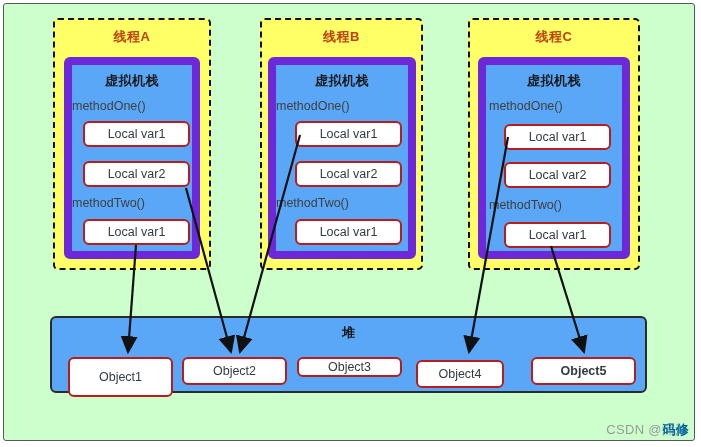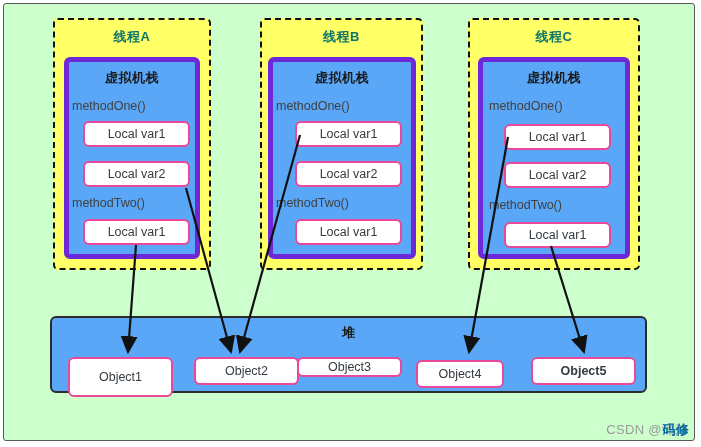--- a/index.html
+++ b/index.html
@@ -38,28 +38,28 @@
     box-sizing: border-box;
   }
   .thread-title {
     position: absolute;
     left: 0;
     right: 0;
     top: 8px;
     text-align: center;
     font-size: 13px;
     font-weight: bold;
-    color: #0f766e;
+    color: #c2410c;
     letter-spacing: 0.5px;
   }
   
   .stack-box {
     position: absolute;
     background: #5aa7f8;
-    border: 5px solid #6d28d9;
+    border: 8px solid #6d28d9;
     border-radius: 6px;
     box-sizing: border-box;
   }
   .stack-title {
     position: absolute;
     left: 0;
     right: 0;
     top: 7px;
     text-align: center;
     font-size: 13px;
@@ -70,21 +70,21 @@
   .method-label {
     position: absolute;
     font-size: 12.5px;
     color: #404040;
     white-space: nowrap;
   }
   
   .chip {
     position: absolute;
     background: #ffffff;
-    border: 2px solid #ec4899;
+    border: 2px solid #b91c1c;
     border-radius: 6px;
     box-sizing: border-box;
     display: flex;
     align-items: center;
     justify-content: center;
     font-size: 12.5px;
     color: #333a40;
     white-space: nowrap;
   }
   
@@ -174,21 +174,21 @@
   <div class="method-label" style="left:489px; top:99px;">methodOne()</div>
   <div class="chip" style="left:504px; top:124px; width:107px; height:26px;">Local var1</div>
   <div class="chip" style="left:504px; top:162px; width:107px; height:26px;">Local var2</div>
   <div class="method-label" style="left:489px; top:198px;">methodTwo()</div>
   <div class="chip" style="left:504px; top:222px; width:107px; height:26px;">Local var1</div>
 
   <div class="heap-box">
     <div class="heap-title">堆</div>
   </div>
   <div class="chip" style="left:68px; top:357px; width:105px; height:40px;">Object1</div>
-  <div class="chip" style="left:182px; top:357px; width:105px; height:28px;margin-left:12px;">Object2</div>
+  <div class="chip" style="left:182px; top:357px; width:105px; height:28px;">Object2</div>
   <div class="chip" style="left:297px; top:357px; width:105px; height:20px;">Object3</div>
   <div class="chip" style="left:416px; top:360px; width:88px; height:28px;">Object4</div>
   <div class="chip" style="left:531px; top:357px; width:105px; height:28px;font-weight:bold;">Object5</div>
 
   <svg class="arrows" viewBox="0 0 701 447" width="701" height="447">
     <defs>
       <marker id="ah" markerWidth="9" markerHeight="9" refX="7.2" refY="4.5" orient="auto" markerUnits="strokeWidth">
         <path d="M0,0.6 L8.2,4.5 L0,8.4 Z" fill="#111111"></path>
       </marker>
     </defs>

